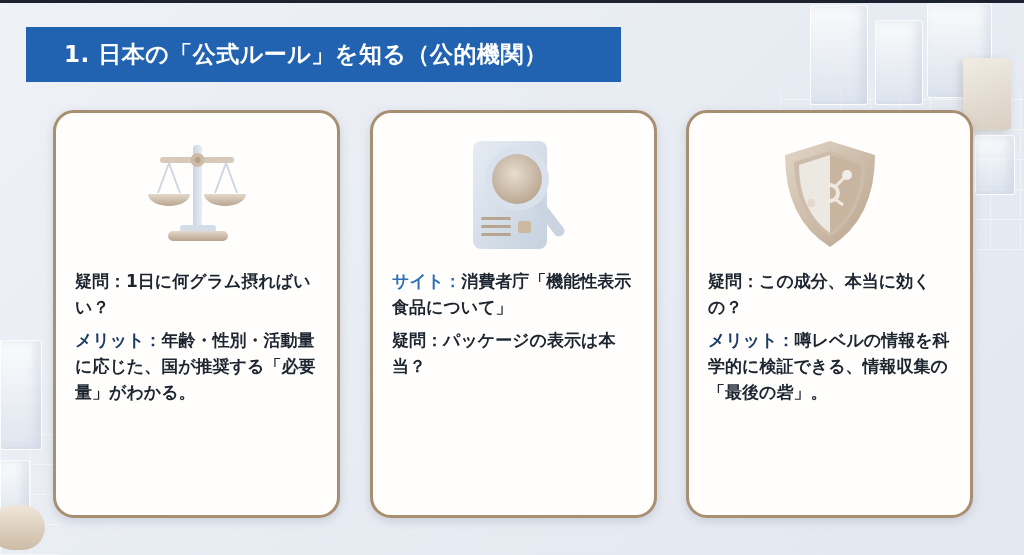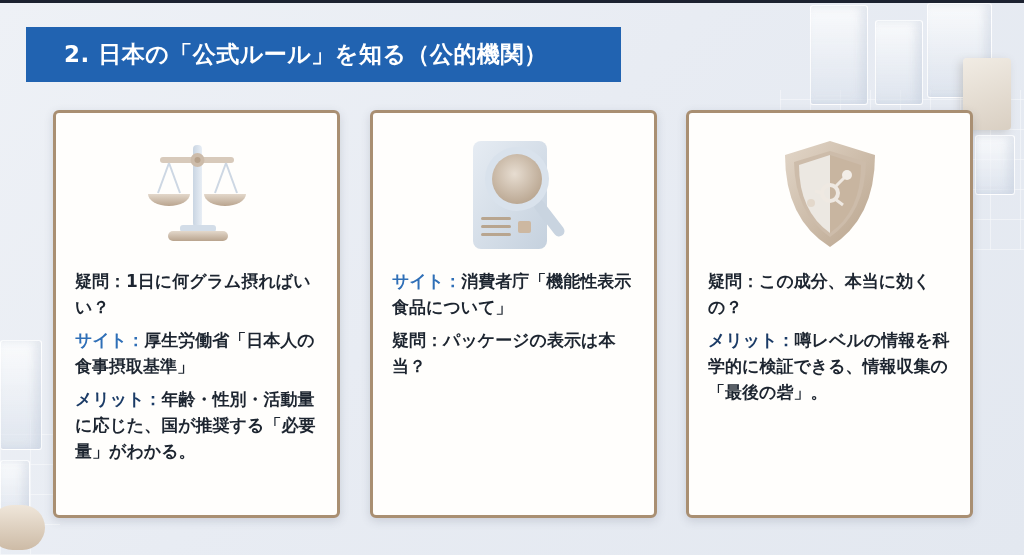--- a/index.html
+++ b/index.html
@@ -33,21 +33,21 @@
       background: #2163b1;
       display: flex; align-items: center; padding-left: 38px;
     }
     .header-title { color: #ffffff; font-size: 23px; font-weight: bold; letter-spacing: 0.5px; }
 
     
     .card {
       position: absolute; top: 110px; width: 287px; height: 408px;
       background: #fffefc;
       border: 3px solid #a98f72;
-      border-radius: 6px;
+      border-radius: 21px;
       box-shadow: 0 3px 10px rgba(70,80,100,0.18);
     }
     .card-icon { position: absolute; left: 50%; top: 26px; transform: translateX(-50%); width: 110px; height: 110px; }
     .card-text { position: absolute; left: 19px; top: 155px; right: 14px; font-weight: bold; font-size: 17px; line-height: 26px; color: #1d2530; }
     .row { margin-bottom: 7px; }
     .lbl-site { color: #2f6fb7; }
     .lbl-merit { color: #1b3b66; margin-top: 12px; }
   </style>
 </head>
 <body>
@@ -64,21 +64,21 @@
 </div>
 
 <div class="deco" style="left:0; top:320px; width:60px; height:235px;">
   <div class="grid-plate" style="left:0; top:100px; width:60px; height:135px;"></div>
   <div class="glass" style="left:0; top:20px; width:42px; height:110px;"></div>
   <div class="glass" style="left:0; top:140px; width:30px; height:60px;"></div>
   <div class="pill" style="left:-10px; top:185px; width:55px; height:45px;"></div>
 </div>
 
 <div class="header-bar">
-  <span class="header-title">2. 日本の「公式ルール」を知る（公的機関）</span>
+  <span class="header-title">1. 日本の「公式ルール」を知る（公的機関）</span>
 </div>
 
 <div class="card" style="left:53px;">
   <div class="card-icon">
     <svg width="110" height="110" viewBox="0 0 110 110">
       <defs>
         <linearGradient id="beige1" x1="0" y1="0" x2="0" y2="1">
             <stop offset="0" stop-color="#e3d8cb"></stop>
             <stop offset="1" stop-color="#b9a48e"></stop>
           </linearGradient>
@@ -97,23 +97,20 @@
       <line x1="84" y1="24" x2="95" y2="54" stroke="#cdd7e3" stroke-width="2"></line>
       <path d="M6 55 h42 a21 12 0 0 1 -42 0z" fill="url(#beige1)"></path>
       <path d="M62 55 h42 a21 12 0 0 1 -42 0z" fill="url(#beige1)"></path>
       <rect x="38" y="86" width="36" height="7" rx="3" fill="#d3dde8"></rect>
       <rect x="26" y="92" width="60" height="10" rx="5" fill="url(#beige1)"></rect>
     </svg>
   </div>
   <div class="card-text">
     <div class="row">
       <span>疑問：</span><span>1日に何グラム摂ればいい？</span>
-    </div>
-    <div class="row">
-      <span class="lbl-site">サイト：</span><span>厚生労働省「日本人の食事摂取基準」</span>
     </div>
     <div class="row">
       <span class="lbl-merit">メリット：</span><span>年齢・性別・活動量に応じた、国が推奨する「必要量」がわかる。</span>
     </div>
   </div>
 </div>
 
 <div class="card" style="left:370px;">
   <div class="card-icon">
     <svg width="110" height="110" viewBox="0 0 110 110">

